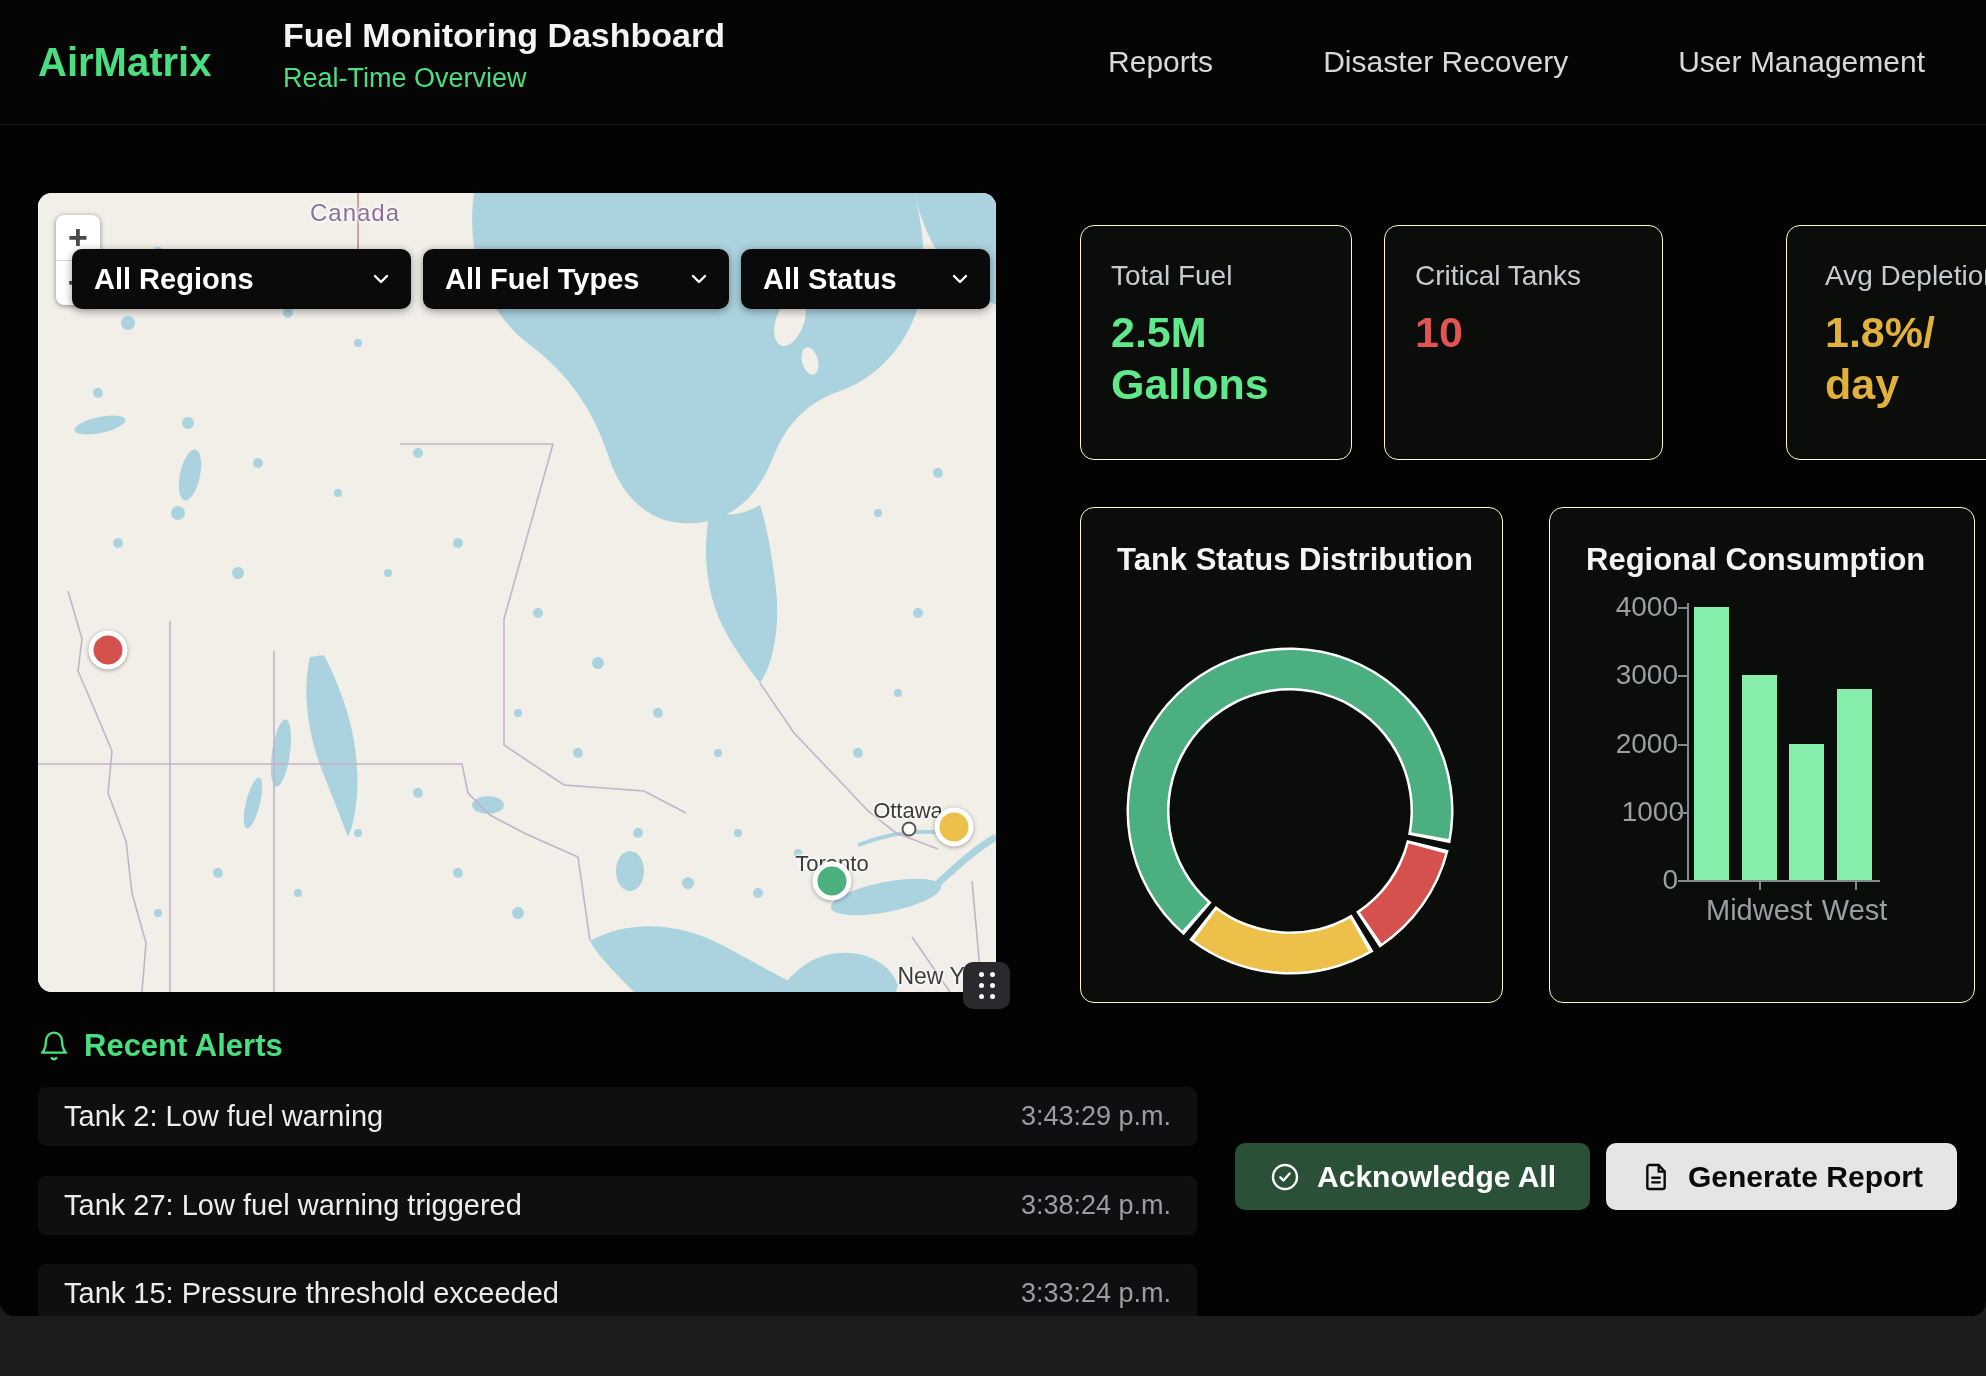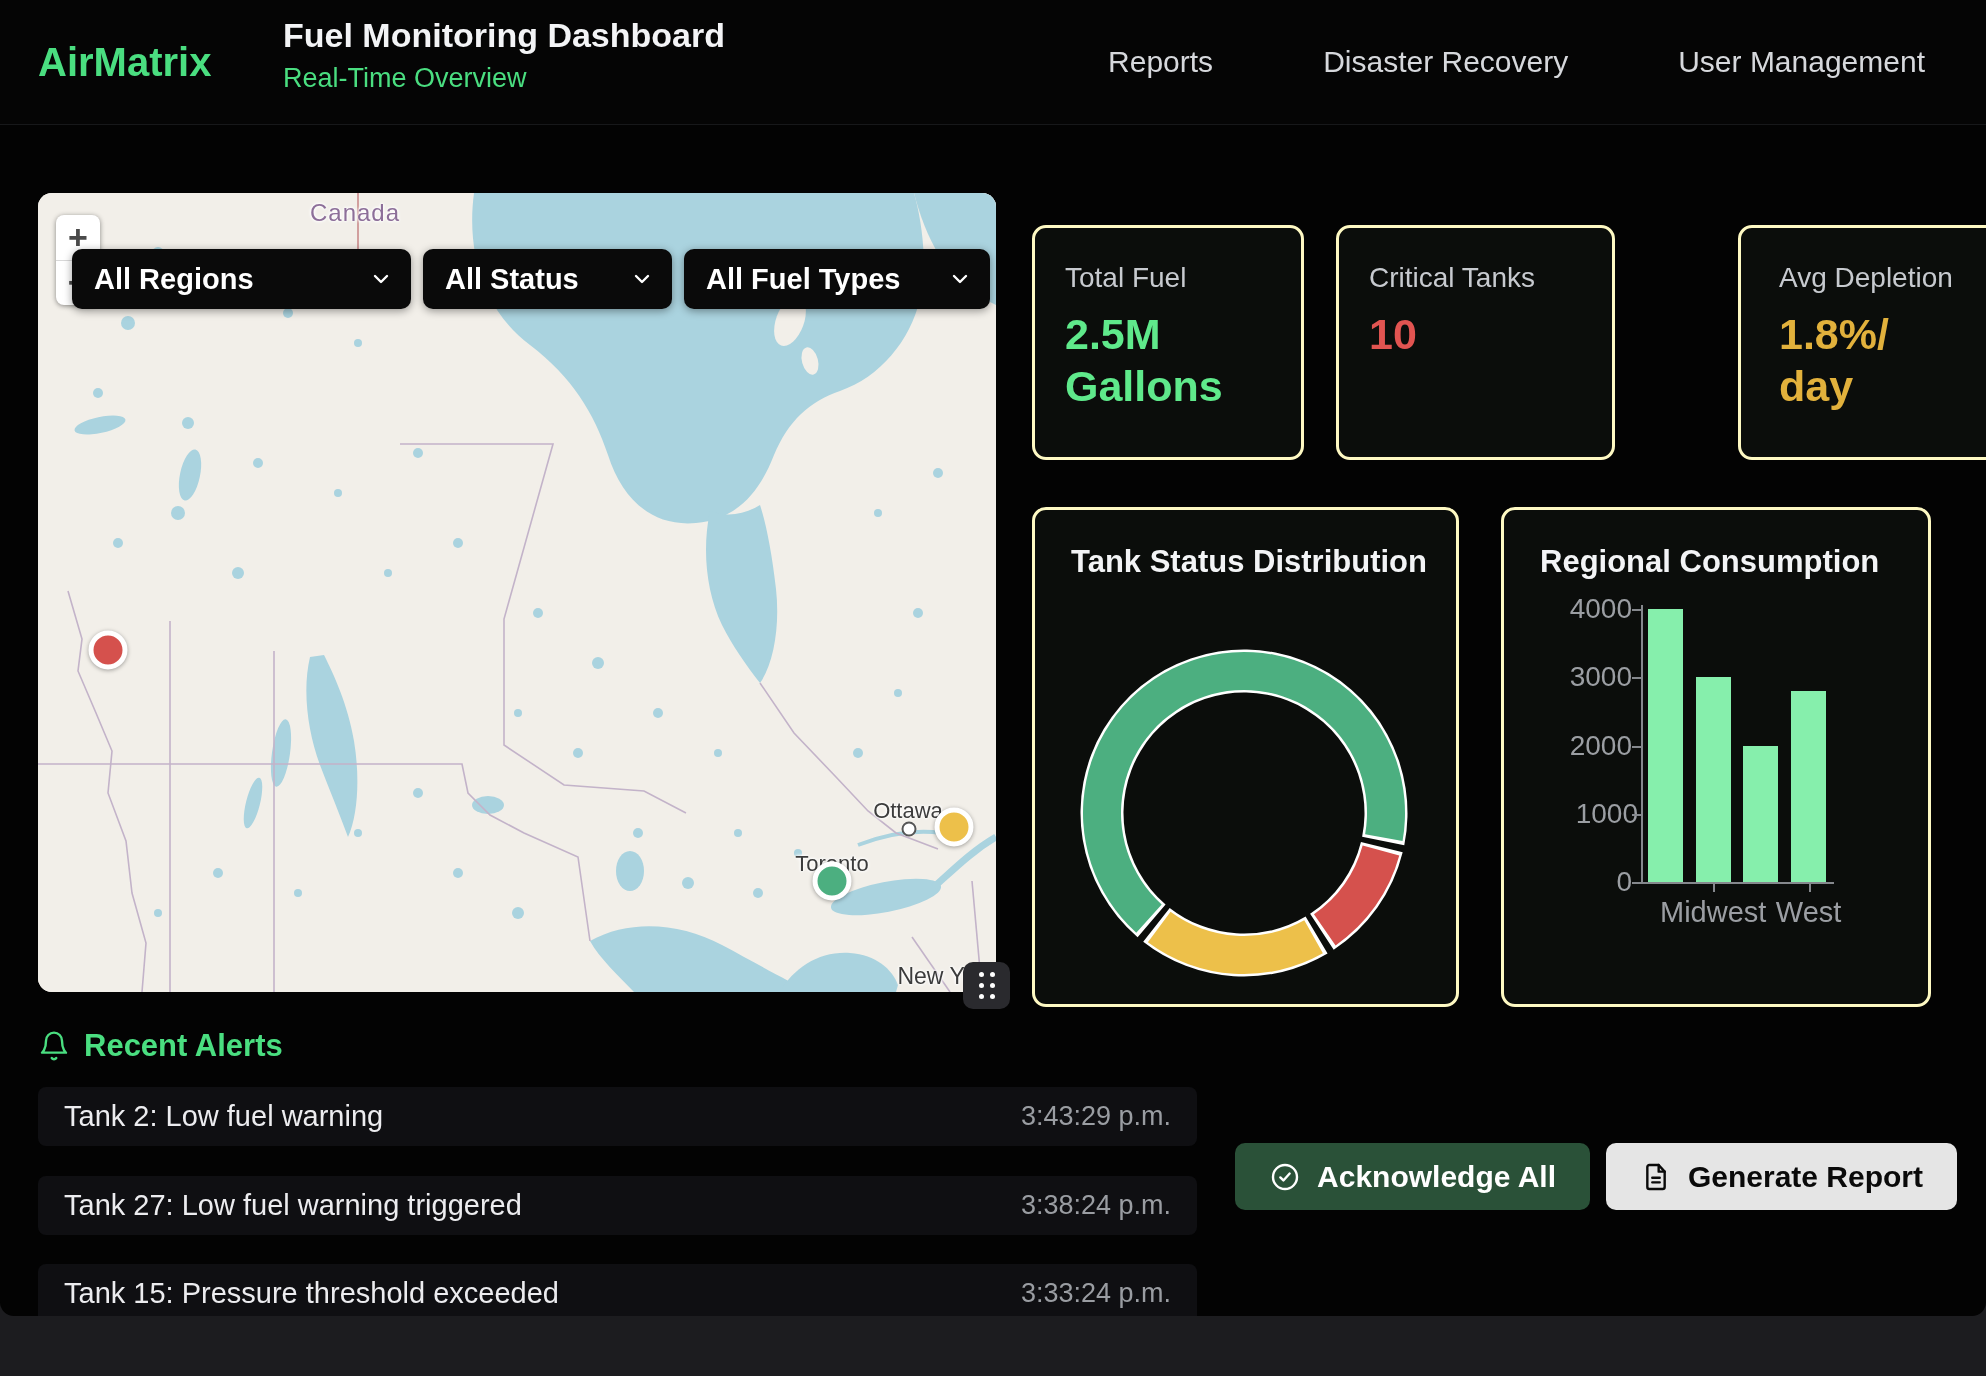--- a/index.html
+++ b/index.html
@@ -27,21 +27,21 @@
     box-shadow:0 1px 5px rgba(0,0,0,.45);display:flex;flex-direction:column;}
   .zoomctl .zbtn{flex:1;display:flex;align-items:center;justify-content:center;font-size:34px;font-weight:700;color:#4a4a4a;cursor:pointer;}
   .zoomctl .zbtn:first-child{border-bottom:1px solid #d8d8d8;}
   .filters{position:absolute;left:34px;top:56px;display:flex;gap:12px;z-index:3;}
   .filter{height:60px;background:#0a0a0a;border-radius:10px;display:flex;align-items:center;justify-content:space-between;
     padding:0 18px 0 22px;color:#fff;font-size:29px;font-weight:700;box-shadow:0 2px 8px rgba(0,0,0,.4);cursor:pointer;}
   .grip{position:absolute;left:963px;top:962px;width:47px;height:47px;background:#2a2a2e;border-radius:10px;z-index:5;
     display:grid;grid-template-columns:5px 5px;grid-template-rows:5px 5px 5px;gap:6px;place-content:center;cursor:grab;}
   .grip i{width:5px;height:5px;border-radius:50%;background:#fff;}
   
-  .card{position:absolute;background:#0b0d0b;border:3px solid #fef9c3;border-radius:14px;}
+  .card{position:absolute;background:#0b0d0b;border:1px solid #fef9c3;border-radius:14px;margin-left:48px;}
   .stat-label{font-size:28px;color:#c7cacf;}
   .stat-value{font-size:43px;font-weight:700;line-height:1.22;margin-top:14px;white-space:pre-line;}
   .chart-title{position:absolute;left:36px;top:34px;font-size:31px;font-weight:700;color:#f3f4f6;}
   
   .ytick-label{position:absolute;width:120px;text-align:right;font-size:28px;color:#9b9ea3;transform:translateY(-50%);}
   .tickmark{position:absolute;background:#85888d;}
   .axis{position:absolute;background:#85888d;}
   .bar{position:absolute;background:#86efac;}
   .xlabel{position:absolute;font-size:29px;color:#9b9ea3;transform:translateX(-50%);white-space:nowrap;}
   
@@ -167,28 +167,28 @@
       <div class="zbtn">−</div>
     </div>
 
     <div class="filters" id="filters">
         <div class="filter" style="width: 299px;">
           <span>All Regions</span>
           <svg width="24" height="24" viewBox="0 0 24 24" fill="none" stroke="#fff" stroke-width="2.4" stroke-linecap="round" stroke-linejoin="round">
             <path d="M6 9l6 6 6-6"></path>
           </svg>
         </div>
-        <div class="filter" style="width: 209px;">
-          <span>All Status</span>
+        <div class="filter" style="width: 266px;">
+          <span>All Fuel Types</span>
           <svg width="24" height="24" viewBox="0 0 24 24" fill="none" stroke="#fff" stroke-width="2.4" stroke-linecap="round" stroke-linejoin="round">
             <path d="M6 9l6 6 6-6"></path>
           </svg>
         </div>
-        <div class="filter" style="width: 266px;">
-          <span>All Fuel Types</span>
+        <div class="filter" style="width: 209px;">
+          <span>All Status</span>
           <svg width="24" height="24" viewBox="0 0 24 24" fill="none" stroke="#fff" stroke-width="2.4" stroke-linecap="round" stroke-linejoin="round">
             <path d="M6 9l6 6 6-6"></path>
           </svg>
         </div>
       </div>
 
   <div class="marker" style="left: 70px; top: 457px; background: rgb(213, 81, 77);"></div>
       <div class="marker" style="left: 916px; top: 634px; background: rgb(237, 192, 74);"></div>
       <div class="marker" style="left: 794px; top: 688px; background: rgb(76, 175, 128);"></div>
     </div>

